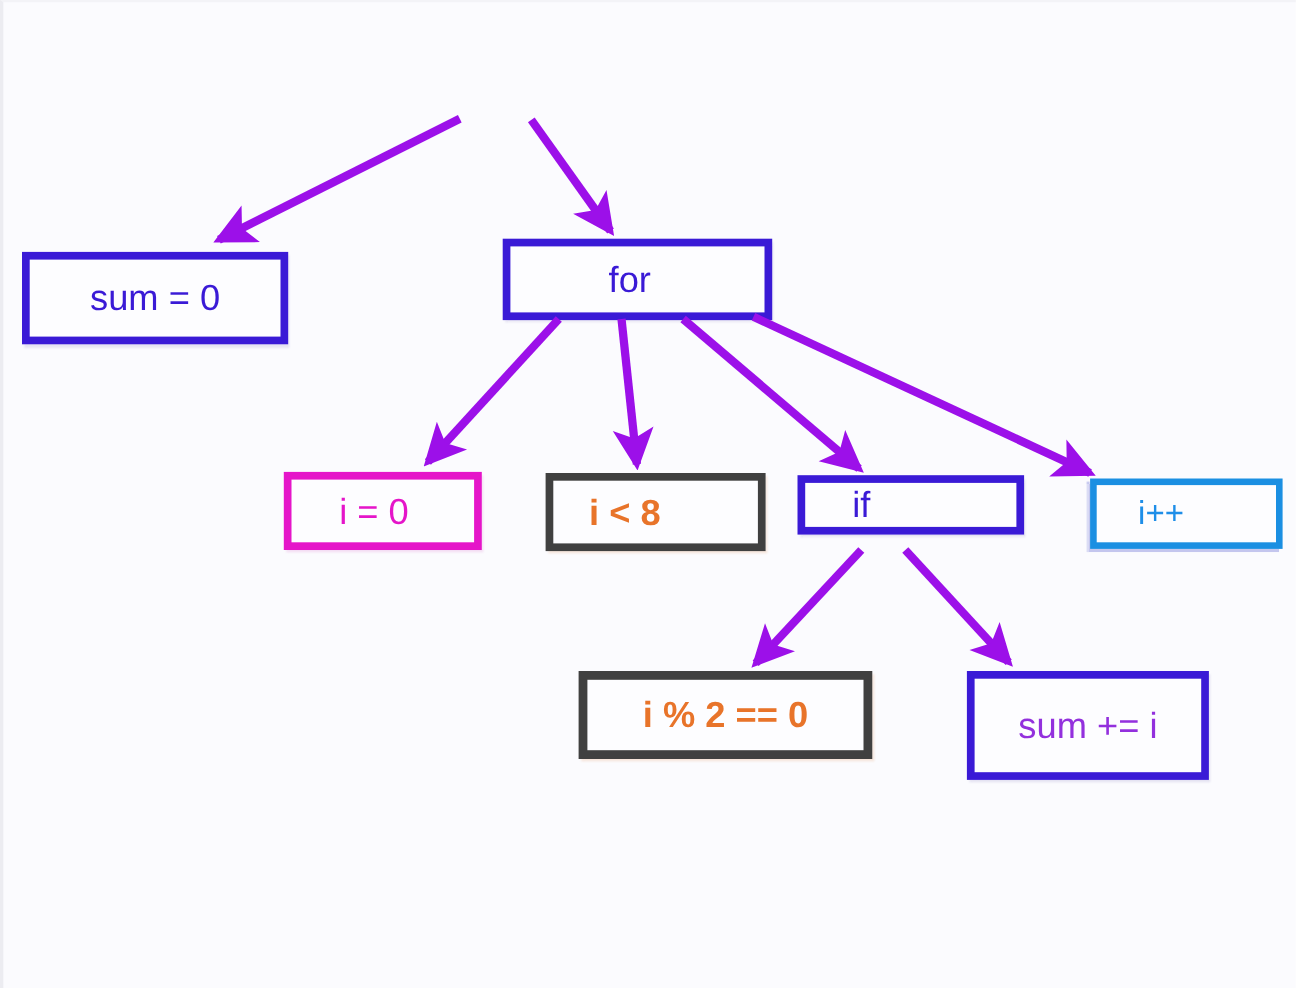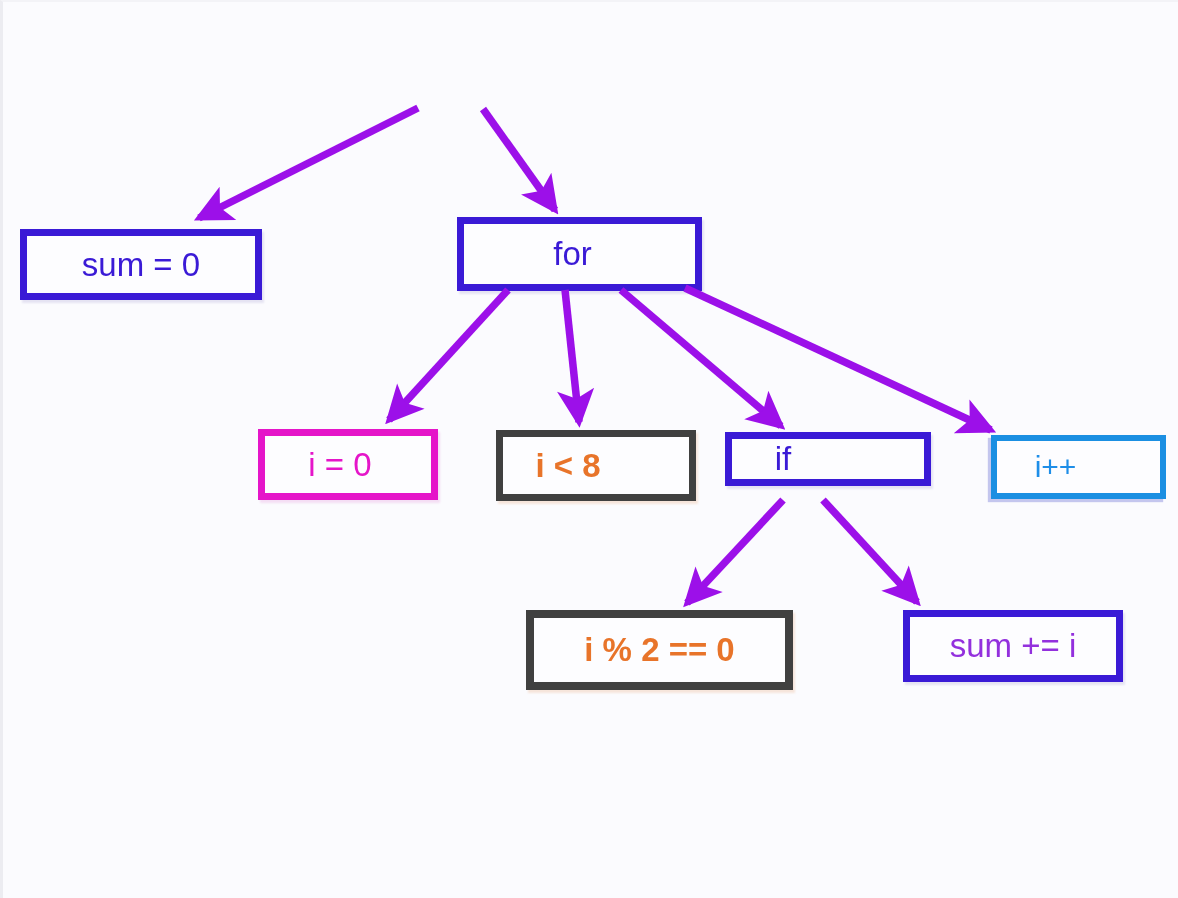--- a/index.html
+++ b/index.html
@@ -42,28 +42,28 @@
   .orange  { border: 7px solid #404040; color: #e8742a; box-shadow: 2px 3px 2px rgba(220, 110, 20, 0.15); font-weight: bold; }
   .azure   { border: 6px solid #1b8fe2; color: #1e8ee8; box-shadow: -3px 3px 1px rgba(30, 40, 190, 0.25); }
 
   .node-root {
     left: 368px; top: 37px; width: 212px; height: 68px;
     border-radius: 34px;
     border-width: 6px;
     font-size: 32px;
     box-shadow: none;
   }
-  .node-sum0  { left: 17px;  top: 227px; width: 242px; height: 71px; }
+  .node-sum0  { left: 17px;  top: 227px; width: 242px; height: 84px; }
   .node-for   { left: 454px; top: 215px; width: 245px; height: 74px; padding-right: 50px; padding-left: 36px; }
   .node-i0    { left: 255px; top: 427px; width: 180px; height: 71px; padding-right: 16px; }
   .node-i8    { left: 493px; top: 428px; width: 200px; height: 71px; padding-right: 56px; }
   .node-if    { left: 722px; top: 430px; width: 206px; height: 54px; padding-right: 90px; }
   .node-ipp   { left: 988px; top: 433px; width: 175px; height: 64px; padding-right: 46px; font-size: 30px; }
   .node-imod  { left: 523px; top: 608px; width: 267px; height: 80px; border-width: 8px; }
-  .node-sumpe { left: 900px; top: 608px; width: 220px; height: 72px; color: #9330dd; }
+  .node-sumpe { left: 876px; top: 608px; width: 220px; height: 99px; color: #9330dd; }
 
   .node-label { white-space: nowrap; }
 </style>
 </head>
 <body>
 
 <div class="canvas">
 
   <svg class="edges-layer" width="1178" height="898" viewBox="0 0 1178 898" xmlns="http://www.w3.org/2000/svg">
     <defs>

